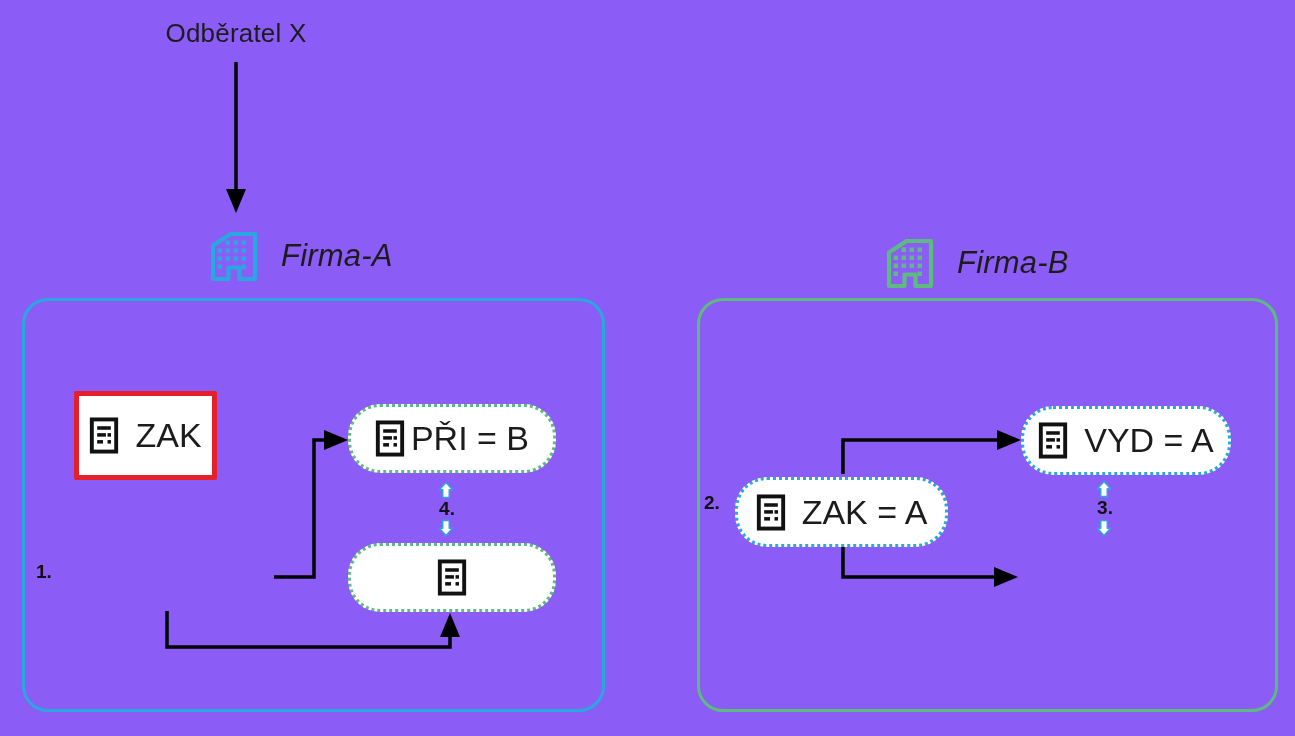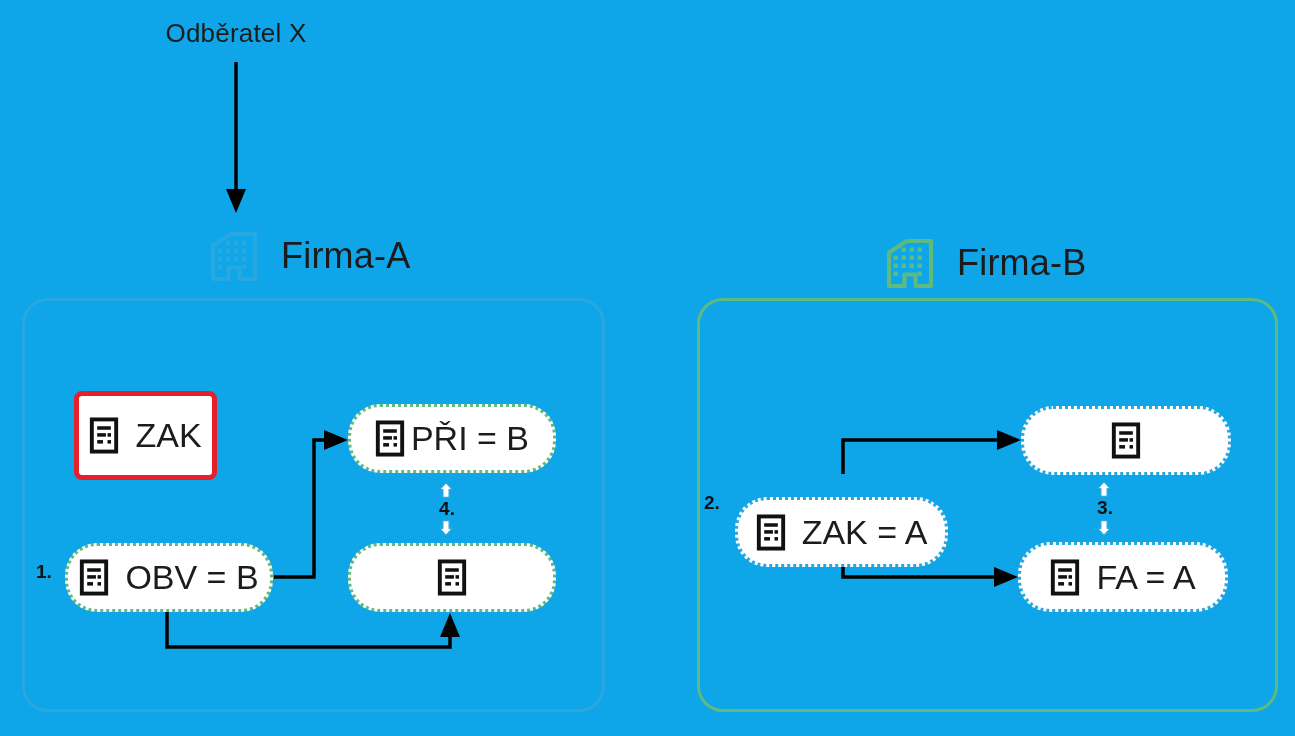--- a/index.html
+++ b/index.html
@@ -5,42 +5,42 @@
   :root{
     --blue:#29A8E0;
     --green:#5EBB80;
     --red:#E5202A;
     --line:#000000;
     --ink:#1a1a1a;
   }
   *{margin:0;padding:0;box-sizing:border-box;}
   html,body{background:#ffffff;}
   body{font-family:"Liberation Sans", sans-serif; color:var(--ink);}
-  .canvas{position:relative;width:1295px;height:736px;background:#0ea5e9;overflow:hidden;}
+  .canvas{position:relative;width:1295px;height:736px;background:#8b5cf6;overflow:hidden;}
 
   .customer{position:absolute;left:151px;top:18px;width:170px;text-align:center;
     font-size:26px;color:#1c1c1c;letter-spacing:0.2px;}
 
   .connectors{position:absolute;left:0;top:0;width:1295px;height:736px;pointer-events:none;}
 
   .company-header{position:absolute;display:flex;align-items:center;gap:20px;}
   .company-header .bld{width:54px;height:54px;display:block;}
-  .company-title{font-size:36px;color:#1c1c1c;letter-spacing:0.2px;}
+  .company-title{font-size:31px;color:#1c1c1c;letter-spacing:0.2px;font-style:italic;}
 
   .container{position:absolute;border-radius:26px;background:transparent;}
   .container.blue{border:3px solid var(--blue);}
   .container.green{border:3px solid var(--green);}
 
   .node{position:absolute;display:flex;align-items:center;justify-content:center;
     gap:16px;background:#ffffff;}
   .node .doc{width:30px;height:37px;flex:0 0 auto;color:#111;}
   .node-label{font-size:34px;color:#1c1c1c;white-space:nowrap;}
   .green-dotted{border:3px dotted var(--green);border-radius:32px;}
   .blue-dotted{border:3px dotted var(--blue);border-radius:32px;}
-  .red-solid{border:5px solid var(--red);border-radius:8px;}
+  .red-solid{border:5px solid var(--red);border-radius:2px;}
 
   .step{position:absolute;font-size:19px;font-weight:bold;color:#111;}
   .step.center{width:34px;text-align:center;}
   .flow-arrow{position:absolute;width:16px;height:18px;color:var(--blue);}
 </style>
 </head>
 <body>
 
 <div class="canvas">
 
@@ -124,61 +124,50 @@
     <span class="node-label">ZAK</span>
   </div>
 
   <div class="node green-dotted" style="left:348px;top:404px;width:208px;height:69px;gap:6px;">
     <svg class="doc">
         <use href="#sym-doc"></use>
       </svg>
     <span class="node-label">PŘI = B</span>
   </div>
 
-  <div class="node green-dotted" style="left:65px;top:543px;width:208px;height:69px;">
-    <svg class="doc">
-        <use href="#sym-doc"></use>
-      </svg>
-    <span class="node-label">OBV = B</span>
-  </div>
 
   <div class="node green-dotted" style="left:348px;top:543px;width:208px;height:69px;">
     <svg class="doc">
         <use href="#sym-doc"></use>
       </svg>
   </div>
 
   <div class="step" style="left:36px;top:561px;">1.</div>
   <svg class="flow-arrow" style="left:438px;top:481px;">
       <use href="#sym-up"></use>
     </svg>
   <div class="step center" style="left:430px;top:498px;">4.</div>
   <svg class="flow-arrow" style="left:438px;top:519px;">
       <use href="#sym-down"></use>
     </svg>
 
-  <div class="node blue-dotted" style="left:735px;top:497px;width:213px;height:70px;">
+  <div class="node blue-dotted" style="left:735px;top:477px;width:213px;height:70px;">
     <svg class="doc">
         <use href="#sym-doc"></use>
       </svg>
     <span class="node-label">ZAK = A</span>
   </div>
 
   <div class="node blue-dotted" style="left:1021px;top:406px;width:210px;height:69px;">
     <svg class="doc">
         <use href="#sym-doc"></use>
       </svg>
+    <span class="node-label">VYD = A</span>
   </div>
 
-  <div class="node blue-dotted" style="left:1018px;top:542px;width:210px;height:70px;">
-    <svg class="doc">
-        <use href="#sym-doc"></use>
-      </svg>
-    <span class="node-label">FA = A</span>
-  </div>
 
   <div class="step" style="left:704px;top:492px;">2.</div>
   <svg class="flow-arrow" style="left:1096px;top:480px;">
       <use href="#sym-up"></use>
     </svg>
   <div class="step center" style="left:1088px;top:497px;">3.</div>
   <svg class="flow-arrow" style="left:1096px;top:519px;">
       <use href="#sym-down"></use>
     </svg>
 

